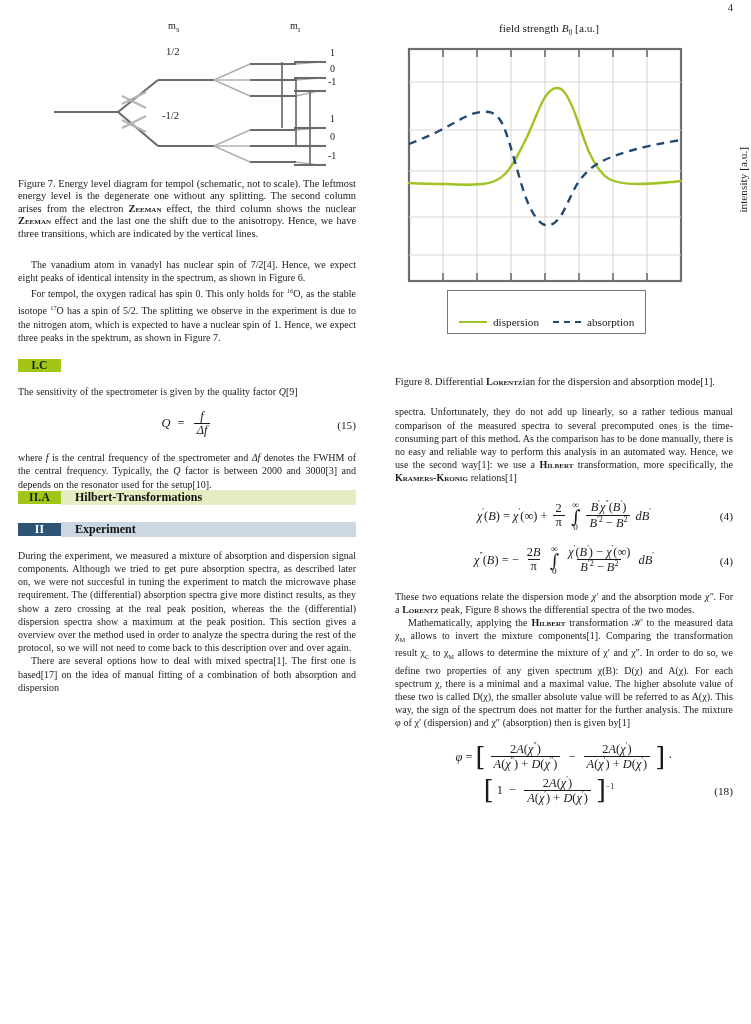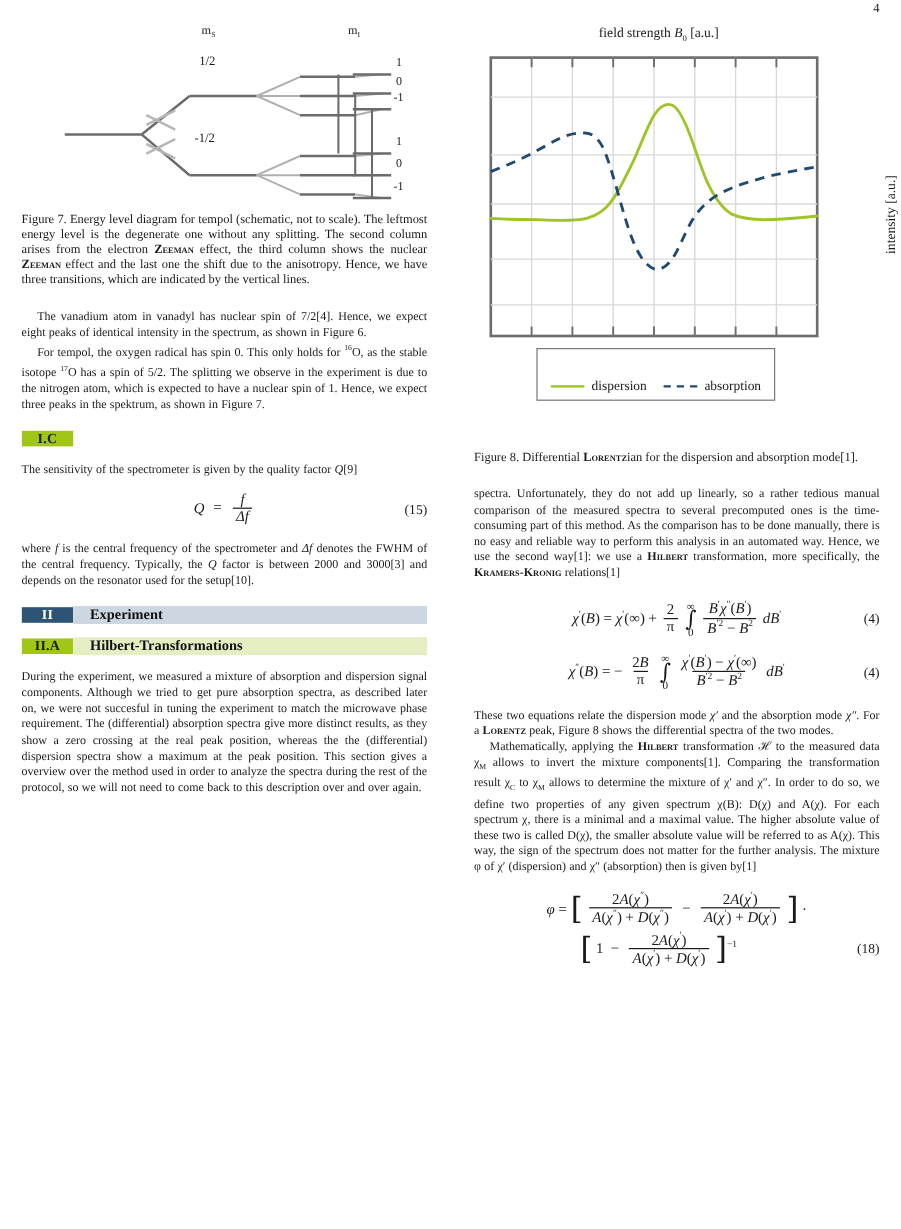--- a/index.html
+++ b/index.html
@@ -310,32 +310,33 @@
         <span class="frac">
           <span class="n"><i>f</i></span>
           <span class="d"><i>Δf</i></span>
         </span>
       </span>
       <span class="eq-num">(15)</span>
     </div>
 
     <p class="body"><span>where </span><i>f</i><span> is the central frequency of the spectrometer and </span><i>Δf</i><span> denotes the FWHM of the central frequency. Typically, the </span><i>Q</i><span> factor is between 2000 and 3000[3] and depends on the resonator used for the setup[10].</span></p>
 
+    <div class="heading green" style="margin-top:-4px;">
+      <div class="num">II.A</div>
+      <div class="ttl">Hilbert-Transformations</div>
+    </div>
+
     <div class="heading blue">
       <div class="num">II</div>
       <div class="ttl">Experiment</div>
     </div>
 
-    <div class="heading green" style="margin-top:-4px;">
-      <div class="num">II.A</div>
-      <div class="ttl">Hilbert-Transformations</div>
-    </div>
-
     <p class="body">During the experiment, we measured a mixture of absorption and dispersion signal components. Although we tried to get pure absorption spectra, as described later on, we were not succesful in tuning the experiment to match the microwave phase requirement. The (differential) absorption spectra give more distinct results, as they show a zero crossing at the real peak position, whereas the the (differential) dispersion spectra show a maximum at the peak position. This section gives a overview over the method used in order to analyze the spectra during the rest of the protocol, so we will not need to come back to this description over and over again.</p>
 
+    <p class="body indent">There are several options how to deal with mixed spectra[1]. The first one is based[17] on the idea of manual fitting of a combination of both absorption and dispersion</p>
 
   </div>
 
   <div class="col col-right">
 
     <div class="fig8">
 
       <div class="chart-title"><span>field strength </span><i>B</i><sub class="sb">0</sub><span> [a.u.]</span></div>
 
       <div class="chart-wrap">

